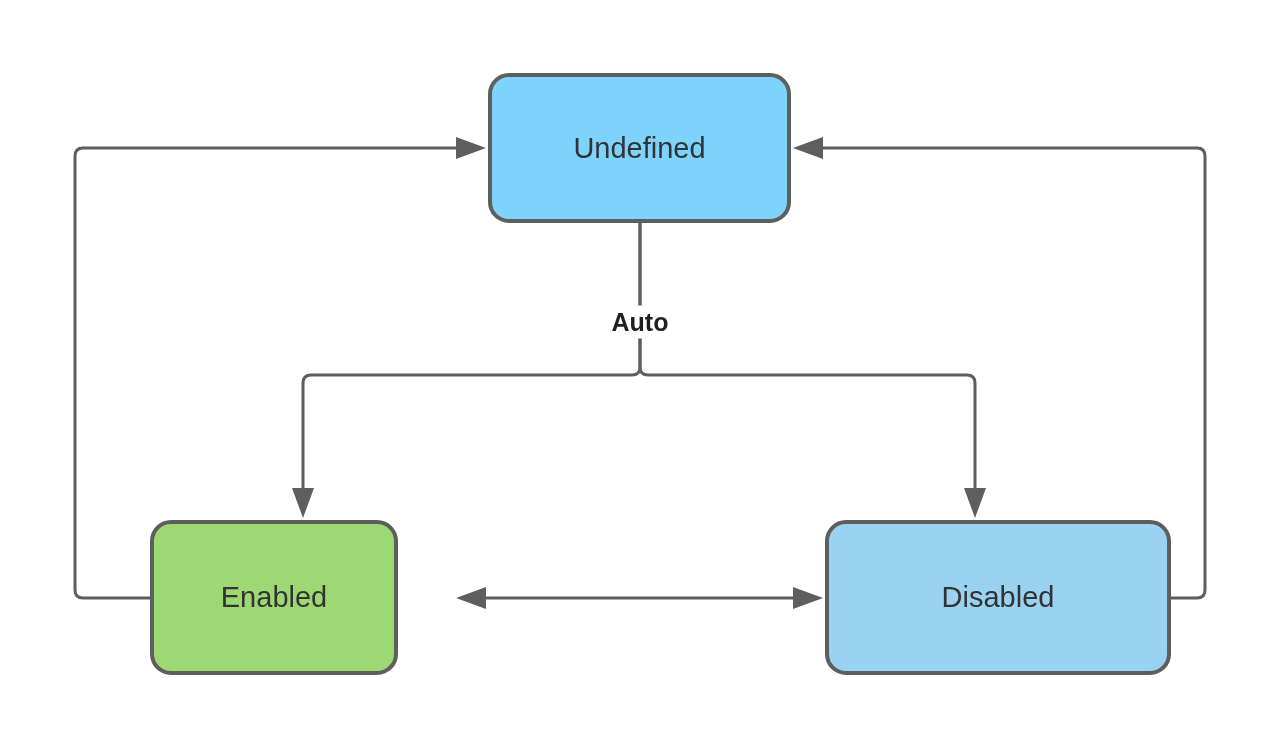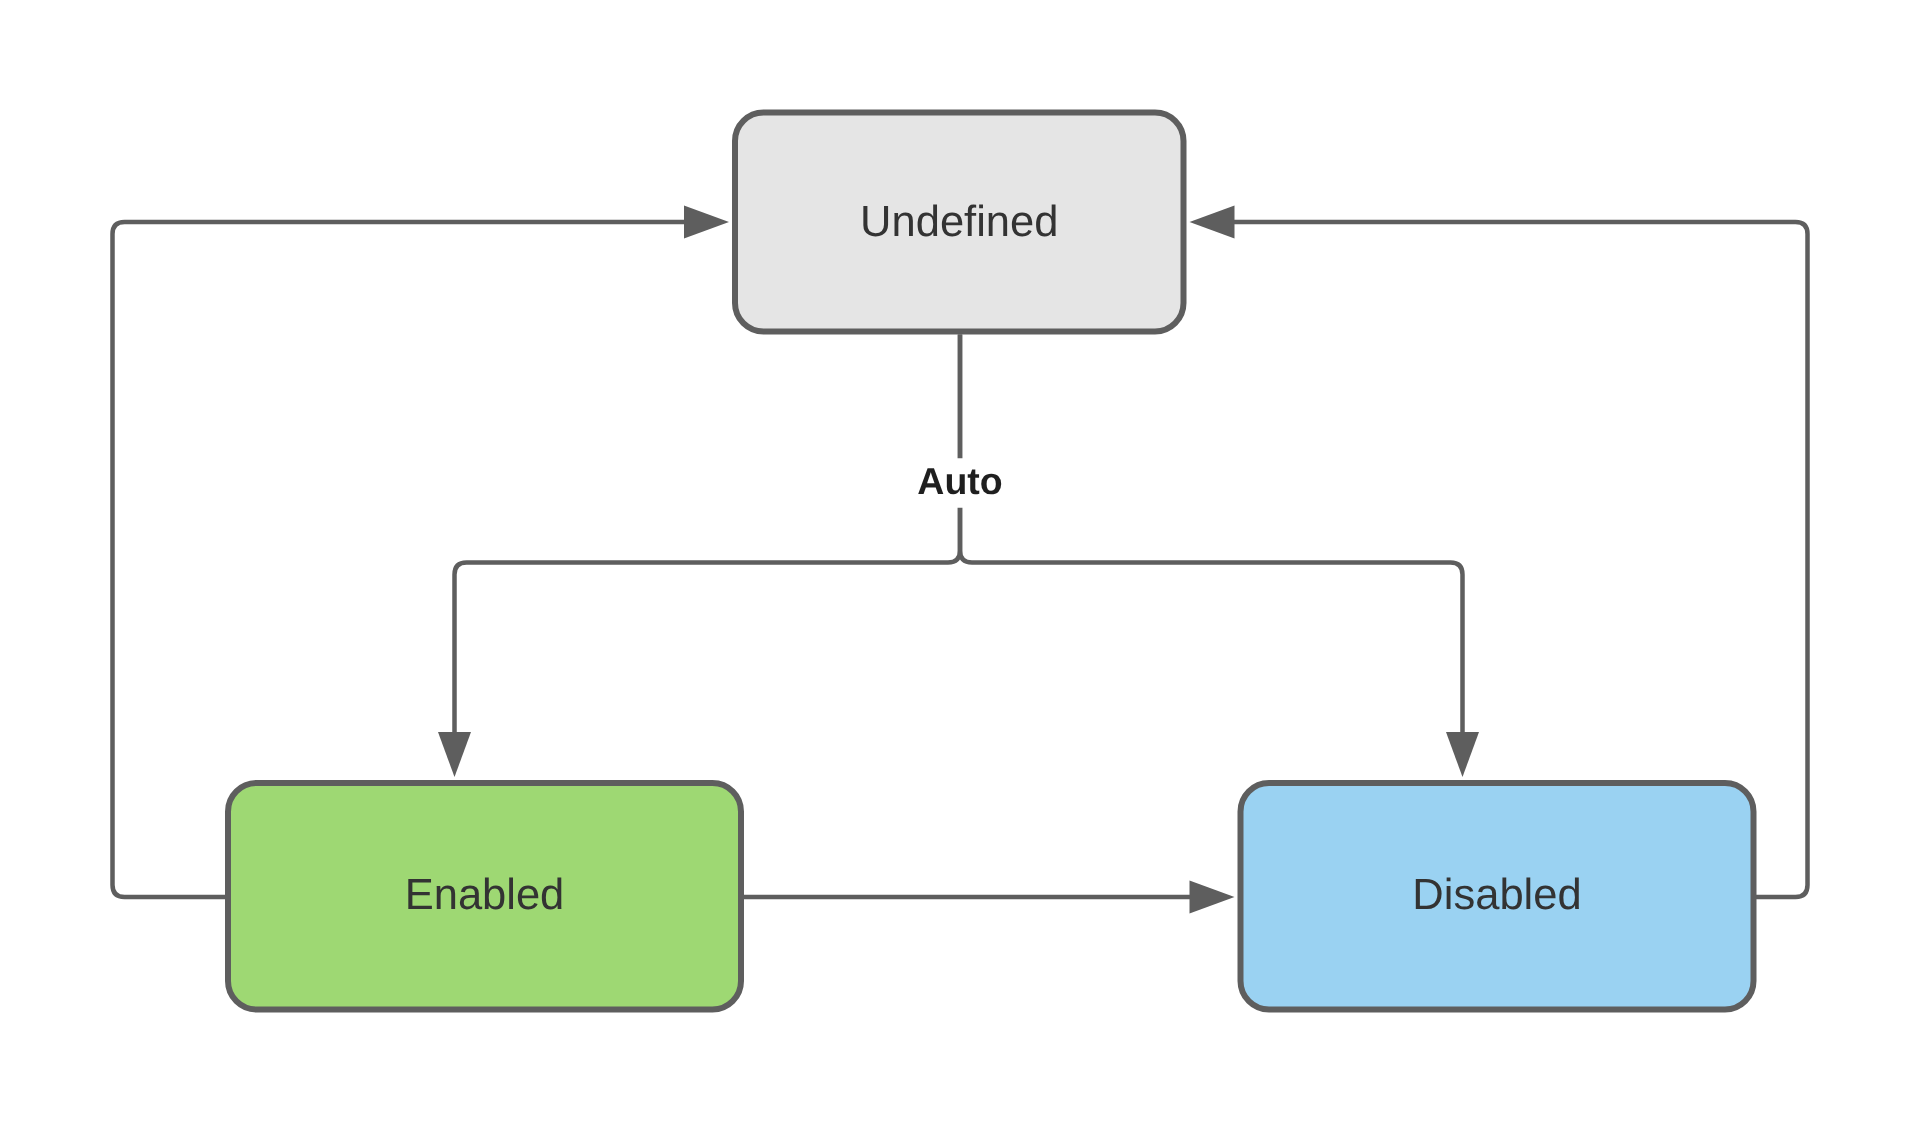--- a/index.html
+++ b/index.html
@@ -26,21 +26,21 @@
     box-sizing: border-box;
     border: 4px solid;
     border-radius: 21px;
     display: flex;
     align-items: center;
     justify-content: center;
     font-size: 29px;
     line-height: 1;
   }
   .node-undefined { left: 488px; top: 73px;  width: 303px; height: 150px; }
-  .node-enabled   { left: 150px; top: 520px; width: 346px; height: 155px; }
+  .node-enabled   { left: 150px; top: 520px; width: 248px; height: 155px; }
   .node-disabled  { left: 825px; top: 520px; width: 346px; height: 155px; }
   .edge-label {
     position: absolute;
     left: 640px;
     top: 302px;
     transform: translate(-50%, -50%);
     font-weight: bold;
     font-size: 25px;
     padding: 4px 10px;
     line-height: 1;
@@ -63,21 +63,21 @@
     <g stroke="none" fill="#5e5e5e">
       <polygon points="303,518 292,488 314,488"></polygon>
       <polygon points="975,518 964,488 986,488"></polygon>
       <polygon points="486,148 456,137 456,159"></polygon>
       <polygon points="793,148 823,137 823,159"></polygon>
       <polygon points="456,598 486,587 486,609"></polygon>
       <polygon points="823,598 793,587 793,609"></polygon>
     </g>
   </svg>
 
-  <div class="node node-undefined" style="background-color: #e5e5e5; border-color: rgb(94, 94, 94); color: rgb(51, 51, 51);">
+  <div class="node node-undefined" style="background-color: #7dd3fc; border-color: rgb(94, 94, 94); color: rgb(51, 51, 51);">
     <span>Undefined</span>
   </div>
 
   <div class="node node-enabled" style="background-color: rgb(158, 216, 115); border-color: rgb(94, 94, 94); color: rgb(51, 51, 51);">
     <span>Enabled</span>
   </div>
 
   <div class="node node-disabled" style="background-color: rgb(154, 210, 242); border-color: rgb(94, 94, 94); color: rgb(51, 51, 51);">
     <span>Disabled</span>
   </div>

